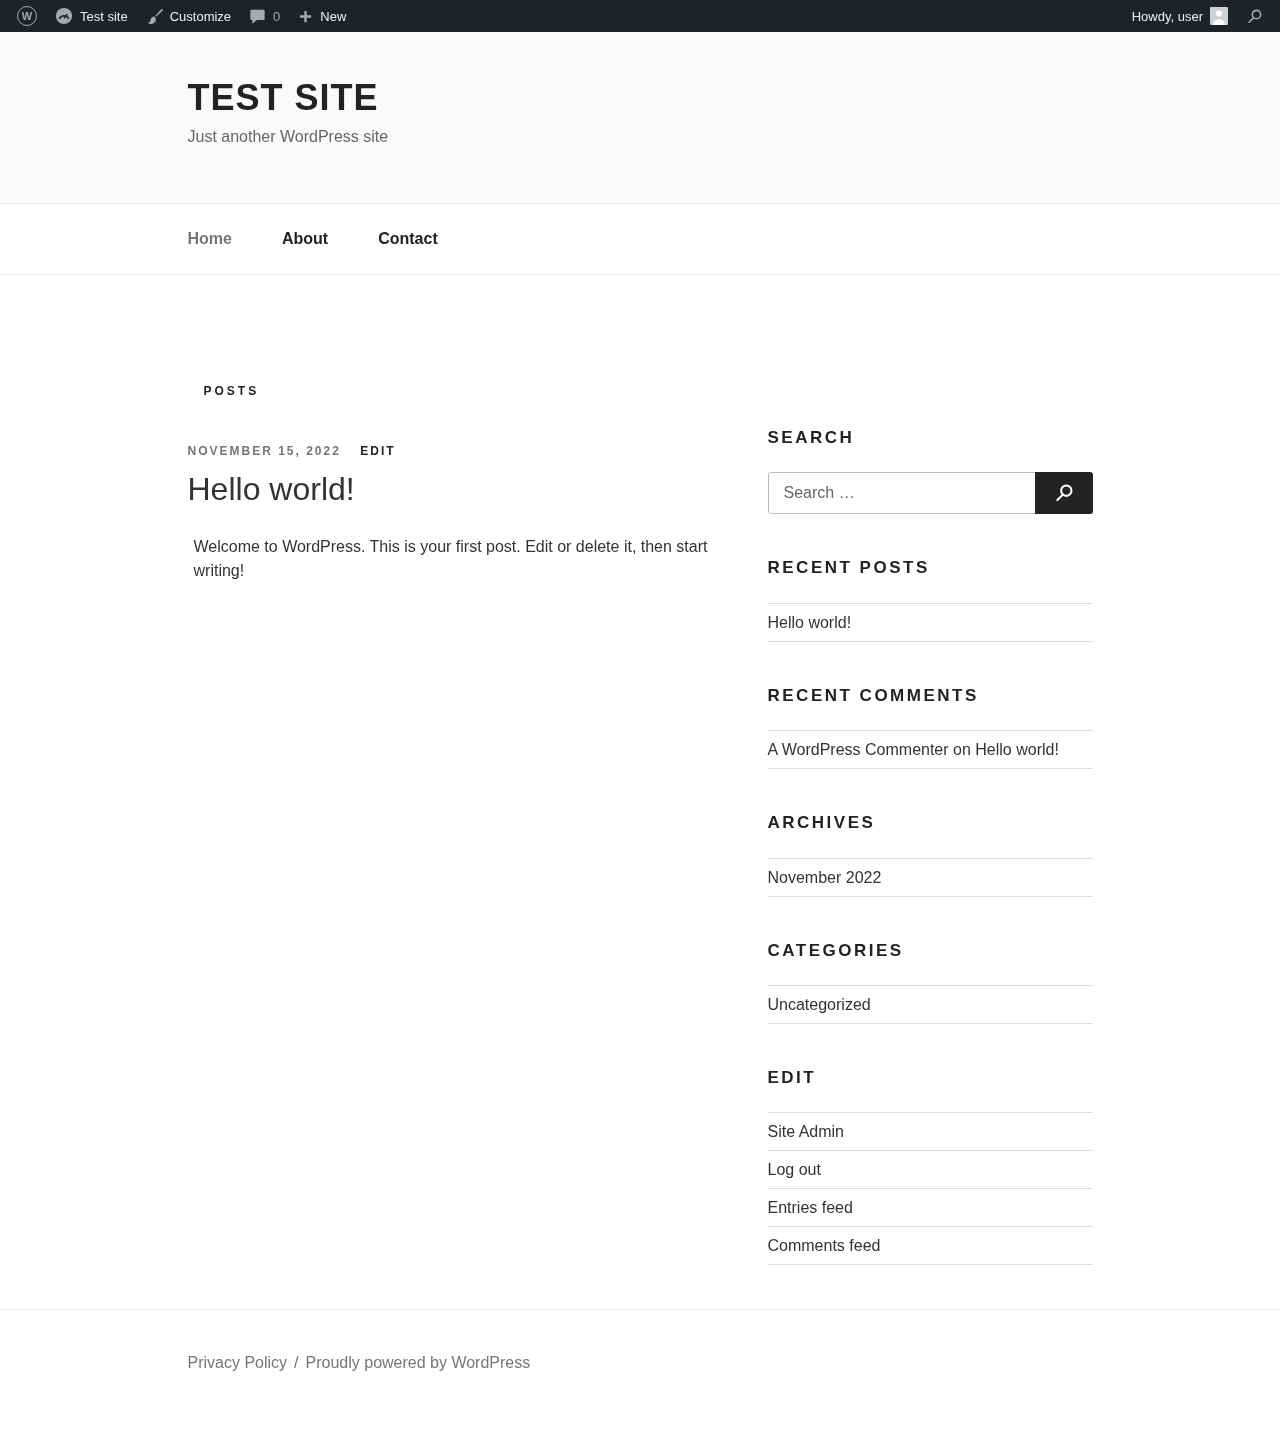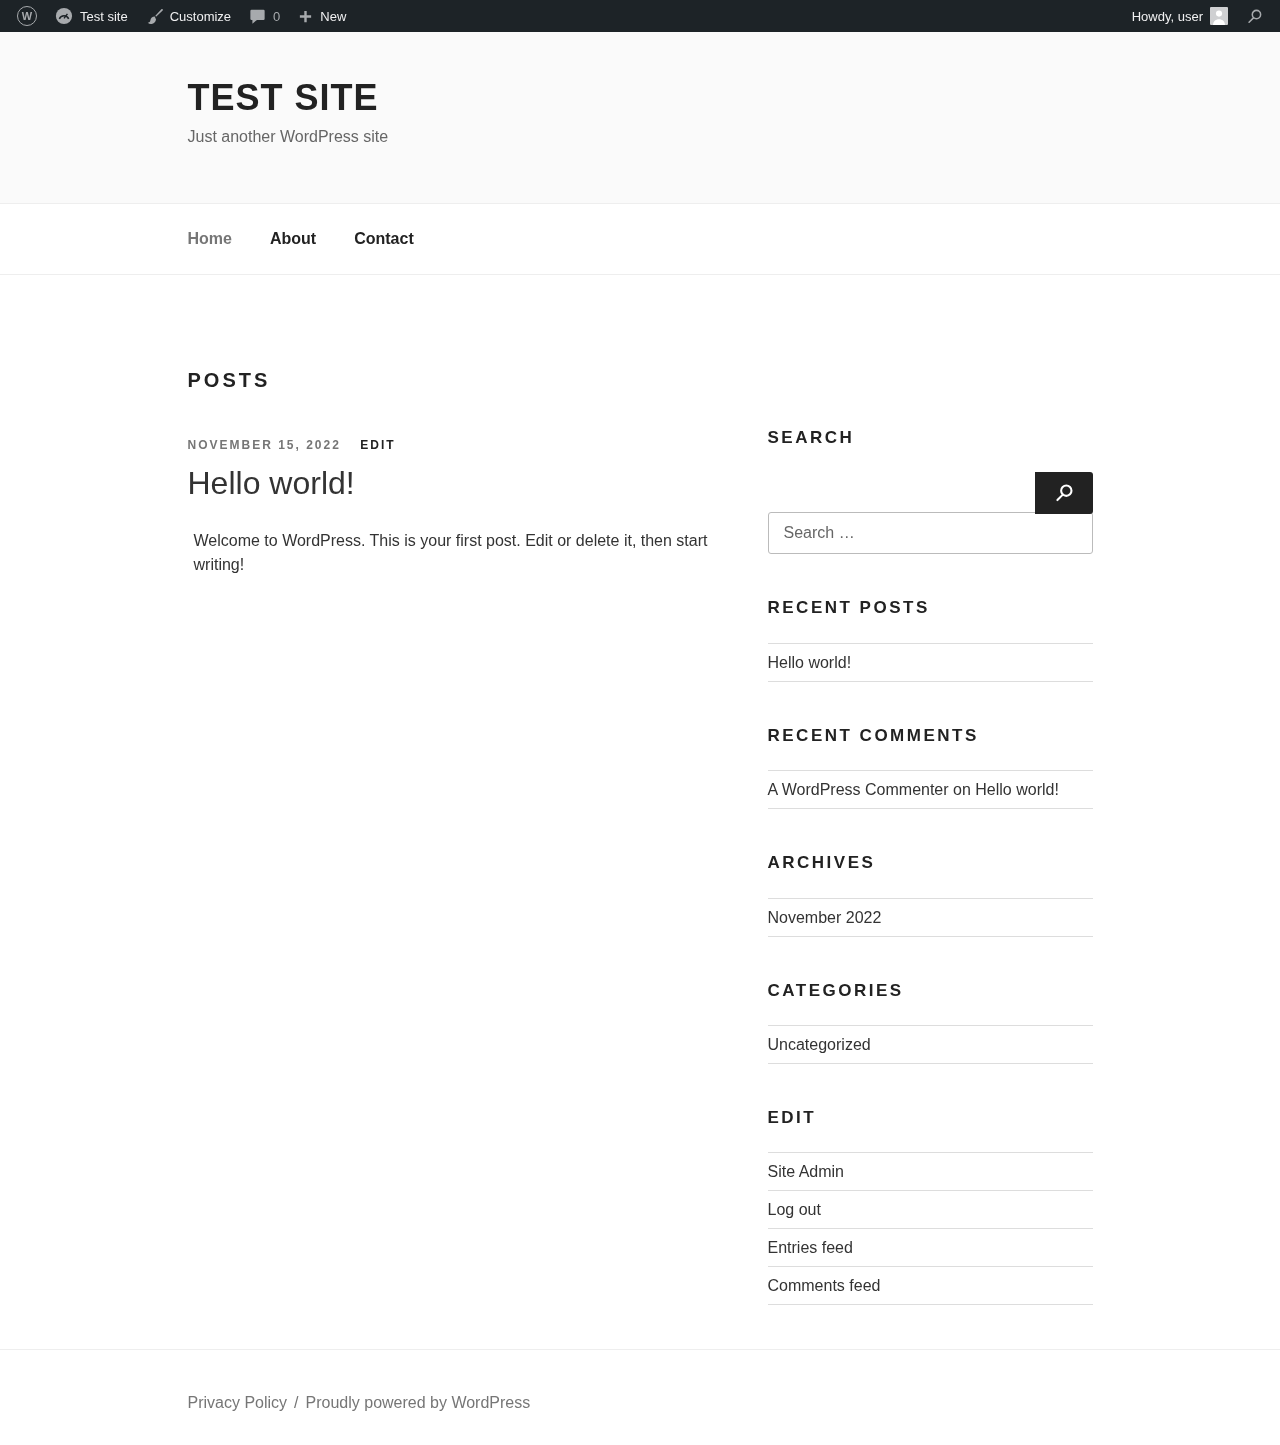--- a/index.html
+++ b/index.html
@@ -33,47 +33,47 @@
   .ab-avatar{display:flex;border-radius:1px;overflow:hidden;}
 
   
   .site-header{background:var(--header-bg);padding:48px 0 49px;}
   .site-title{font-size:36px;font-weight:800;letter-spacing:1px;color:var(--accent-dark);
     margin:0;line-height:1;text-decoration:none;display:inline-block;}
   .site-description{font-size:16px;color:#666;margin:12px 0 8px;}
 
   
   .main-nav{background:#fff;border-top:1px solid var(--border-light);border-bottom:1px solid var(--border-light);}
-  .main-nav .wrap{display:flex;}
+  .main-nav .wrap{display:flex;gap:12px;}
   .nav-link{display:block;padding:24px 0;margin-right:38px;font-weight:700;font-size:16px;
     color:var(--accent-dark);text-decoration:none;line-height:22px;}
   .nav-link.current{color:var(--muted);}
 
   
   .content-wrap{display:flex;justify-content:space-between;align-items:flex-start;
     padding-top:93px;min-height:987px;}
   .main-col{width:533px;}
-  .page-title{font-size:20px;font-weight:700;letter-spacing:3px;color:var(--accent-dark);
-    margin:0;line-height:1.2;}
+  .page-title{font-size:12px;font-weight:700;letter-spacing:3px;color:var(--accent-dark);
+    margin:16px;line-height:1.2;}
   .entry-header{margin-top:46px;}
   .entry-meta{font-size:12px;font-weight:700;letter-spacing:2px;line-height:1.3;}
   .entry-date{color:var(--muted);text-decoration:none;}
   .edit-link{color:var(--accent-dark);text-decoration:none;margin-left:14px;}
   .entry-title{font-size:32px;font-weight:400;color:var(--text);margin:9px 0 0;line-height:1.25;}
   .entry-title a{color:inherit;text-decoration:none;}
   .entry-body{font-size:16px;line-height:1.5;color:var(--text);margin:26px 6px 0;}
 
   
   .sidebar{width:325px;margin-top:60px;}
   .widget{margin-bottom:44px;}
   .widget-title{font-size:17px;font-weight:700;letter-spacing:2.5px;color:var(--accent-dark);
     margin:0 0 24px;line-height:1.2;}
   .search-form{position:relative;}
   .search-input{width:100%;height:42px;border:1px solid #bbb;border-radius:3px;
-    padding:0 58px 0 15px;font-size:16px;color:var(--text);font-family:inherit;background:#fff;margin-top:40px;}
+    padding:0 58px 0 15px;font-size:16px;color:var(--text);font-family:inherit;background:#fff;}
   .search-input::placeholder{color:#666;opacity:1;}
   .search-submit{position:absolute;top:0;right:0;width:58px;height:42px;background:var(--accent-dark);
     border:0;border-radius:0 3px 3px 0;display:flex;align-items:center;justify-content:center;
     cursor:pointer;padding:0;}
   .widget-list{list-style:none;margin:0;padding:0;border-top:1px solid var(--border);}
   .widget-list li{border-bottom:1px solid var(--border);padding:9px 0;font-size:16px;
     color:var(--text);line-height:19px;}
   .widget-list a{color:var(--text);text-decoration:none;}
 
   

